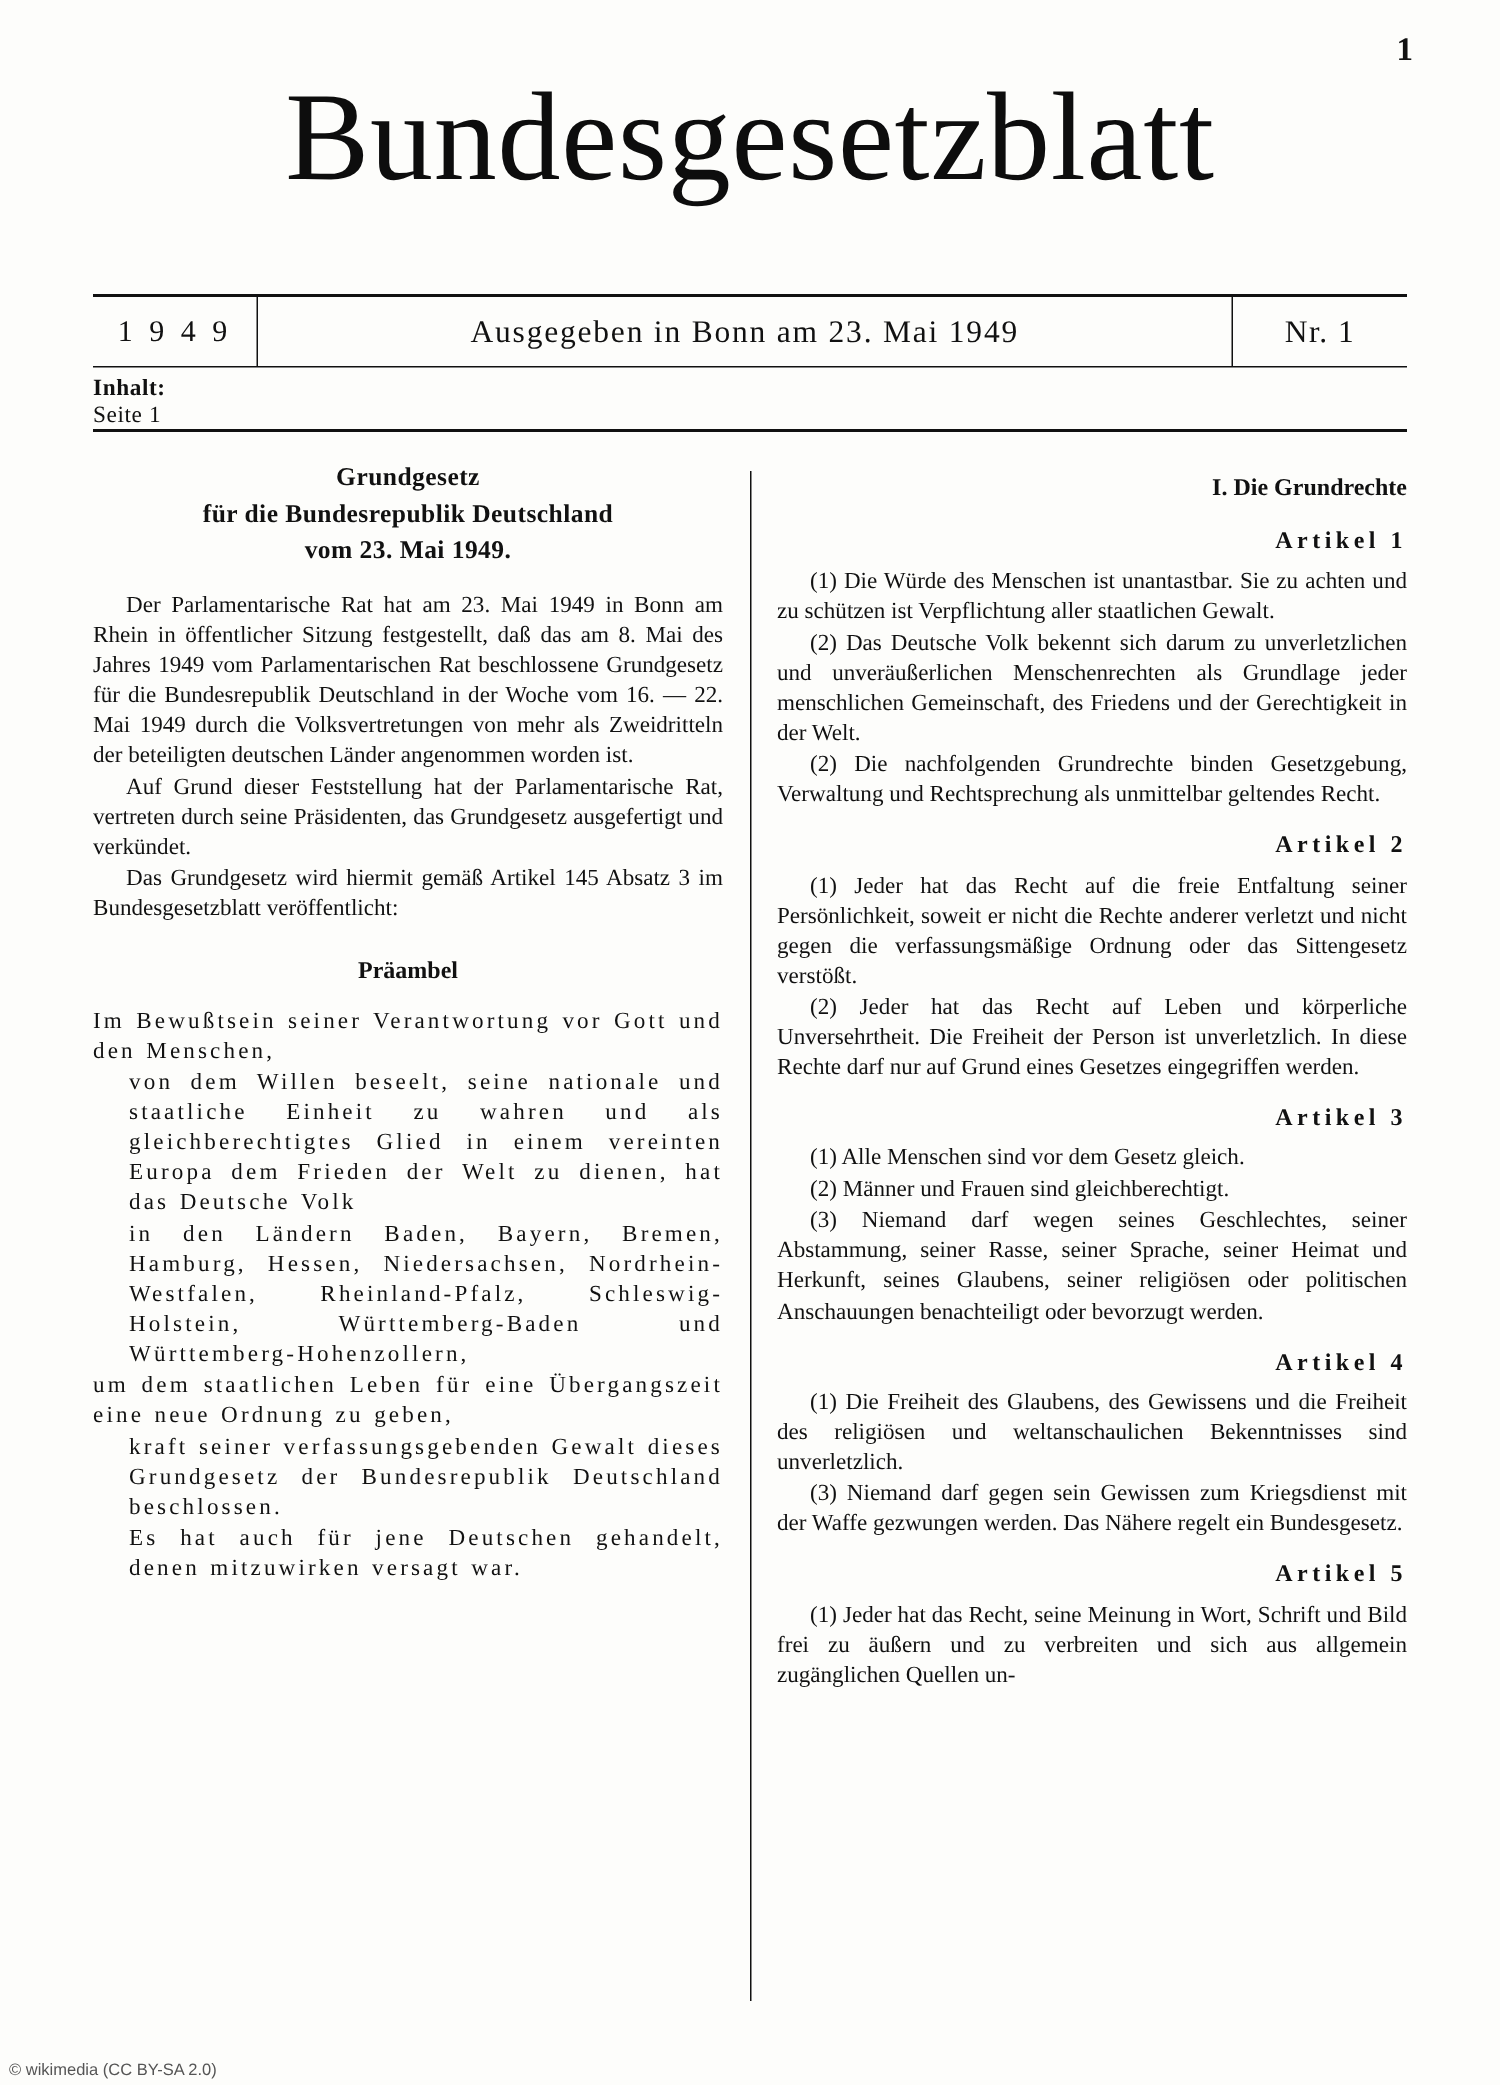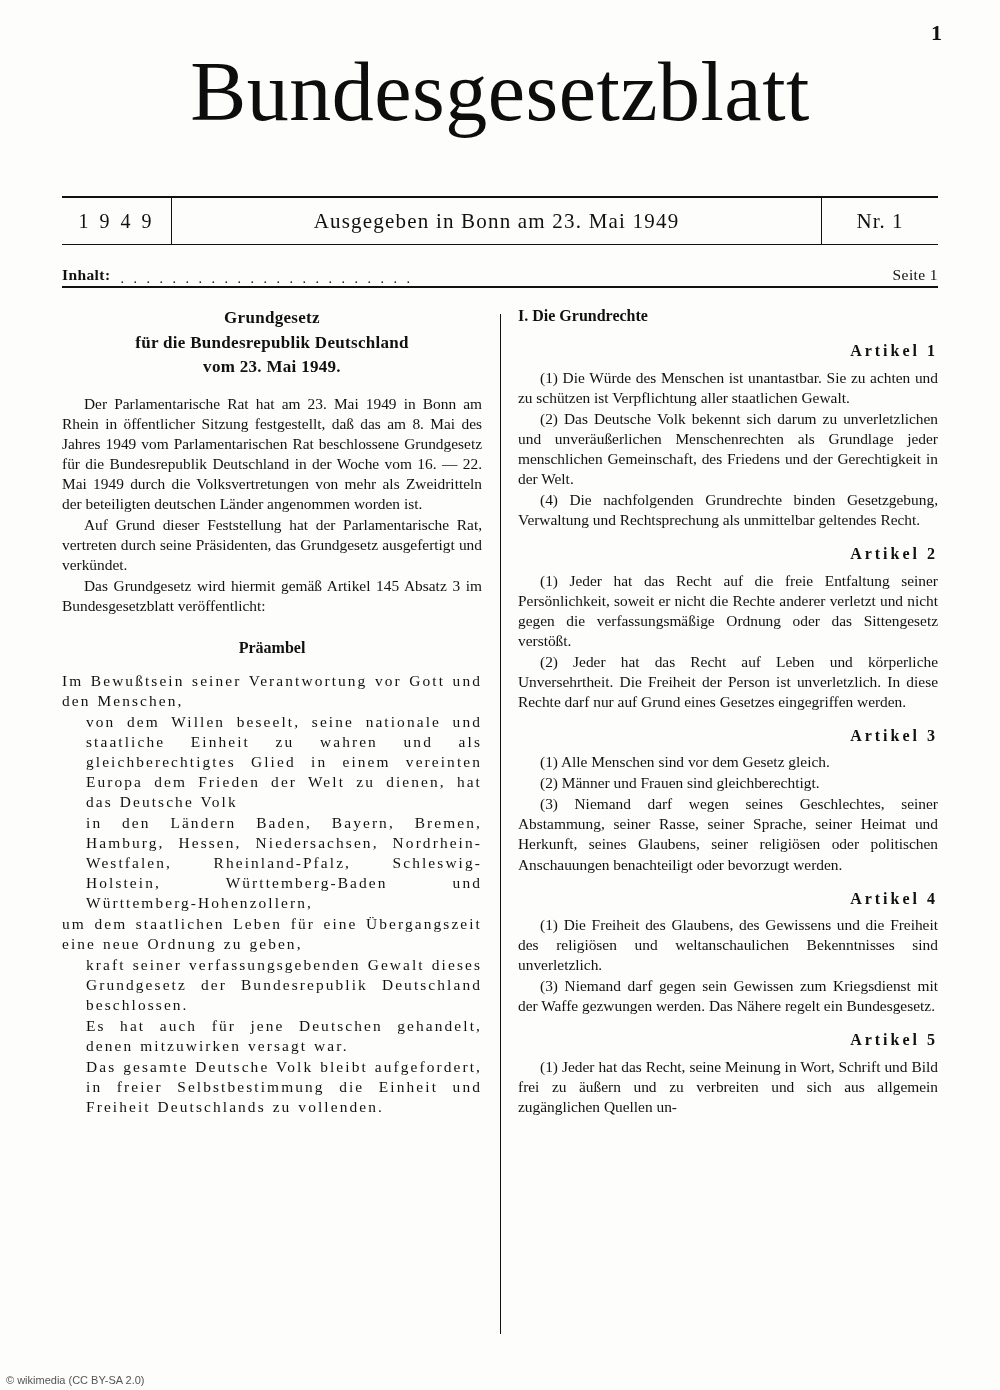--- a/index.html
+++ b/index.html
@@ -93,22 +93,23 @@
   }
   .inhalt {
     position: absolute;
     left: 62px;
     top: 250px;
     width: 876px;
     height: 34px;
     font-size: 15.5px;
     letter-spacing: 0.4px;
     display: flex;
-    align-items: flex-end;
+    align-items: flex-start;
     white-space: nowrap;
+    flex-direction: column;
   }
   .inhalt b { margin-right: 6px; }
   .inhalt .dots {
     flex: 1;
     overflow: hidden;
     letter-spacing: 3px;
     margin: 0 4px;
     font-size: 14px;
     position: relative;
     top: 3px;
@@ -154,24 +155,24 @@
     line-height: 1.45;
     letter-spacing: 0.3px;
   }
   .title-block { margin-bottom: 14px; }
   p.para {
     margin: 0 0 1px 0;
     text-indent: 22px;
     hyphens: auto;
   }
   .section-head {
-    text-align: left;
+    text-align: right;
     font-weight: bold;
     font-size: 16px;
-    margin: 0 0 8px 0;
+    margin: 10px 0 8px 0;
   }
   .artikel {
     text-align: right;
     font-weight: bold;
     font-size: 16px;
     letter-spacing: 3px;
     margin: 14px 0 6px 0;
   }
   .praeambel {
     text-align: center;
@@ -236,30 +237,29 @@
       <p class="para">Das Grundgesetz wird hiermit gemäß Artikel 145 Absatz 3 im Bundesgesetzblatt veröffentlicht:</p>
 
       <div class="praeambel">Präambel</div>
 
       <p class="spaced">Im Bewußtsein seiner Verantwortung vor Gott und den Menschen,</p>
       <p class="spaced ind1">von dem Willen beseelt, seine nationale und staatliche Einheit zu wahren und als gleichberechtigtes Glied in einem vereinten Europa dem Frieden der Welt zu dienen, hat das Deutsche Volk</p>
       <p class="spaced ind1">in den Ländern Baden, Bayern, Bremen, Hamburg, Hessen, Niedersachsen, Nordrhein-Westfalen, Rheinland-Pfalz, Schleswig-Holstein, Württemberg-Baden und Württemberg-Hohenzollern,</p>
       <p class="spaced">um dem staatlichen Leben für eine Übergangszeit eine neue Ordnung zu geben,</p>
       <p class="spaced ind1">kraft seiner verfassungsgebenden Gewalt dieses Grundgesetz der Bundesrepublik Deutschland beschlossen.</p>
       <p class="spaced ind1">Es hat auch für jene Deutschen gehandelt, denen mitzuwirken versagt war.</p>
-      <p class="spaced ind1">Das gesamte Deutsche Volk bleibt aufgefordert, in freier Selbstbestimmung die Einheit und Freiheit Deutschlands zu vollenden.</p>
     </div>
 
     <div class="col right">
       <div class="section-head">I. Die Grundrechte</div>
 
       <div class="artikel">Artikel 1</div>
       <p class="para">(1) Die Würde des Menschen ist unantastbar. Sie zu achten und zu schützen ist Verpflichtung aller staatlichen Gewalt.</p>
       <p class="para">(2) Das Deutsche Volk bekennt sich darum zu unverletzlichen und unveräußerlichen Menschenrechten als Grundlage jeder menschlichen Gemeinschaft, des Friedens und der Gerechtigkeit in der Welt.</p>
-      <p class="para">(4) Die nachfolgenden Grundrechte binden Gesetzgebung, Verwaltung und Rechtsprechung als unmittelbar geltendes Recht.</p>
+      <p class="para">(2) Die nachfolgenden Grundrechte binden Gesetzgebung, Verwaltung und Rechtsprechung als unmittelbar geltendes Recht.</p>
 
       <div class="artikel">Artikel 2</div>
       <p class="para">(1) Jeder hat das Recht auf die freie Entfaltung seiner Persönlichkeit, soweit er nicht die Rechte anderer verletzt und nicht gegen die verfassungsmäßige Ordnung oder das Sittengesetz verstößt.</p>
       <p class="para">(2) Jeder hat das Recht auf Leben und körperliche Unversehrtheit. Die Freiheit der Person ist unverletzlich. In diese Rechte darf nur auf Grund eines Gesetzes eingegriffen werden.</p>
 
       <div class="artikel">Artikel 3</div>
       <p class="para">(1) Alle Menschen sind vor dem Gesetz gleich.</p>
       <p class="para">(2) Männer und Frauen sind gleichberechtigt.</p>
       <p class="para">(3) Niemand darf wegen seines Geschlechtes, seiner Abstammung, seiner Rasse, seiner Sprache, seiner Heimat und Herkunft, seines Glaubens, seiner religiösen oder politischen Anschauungen benachteiligt oder bevorzugt werden.</p>
 

